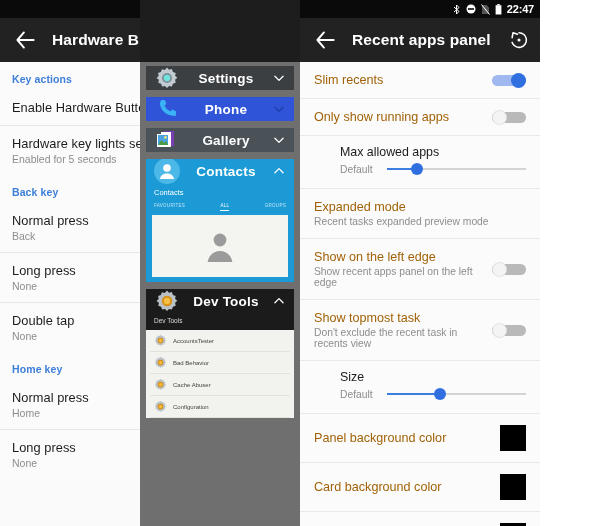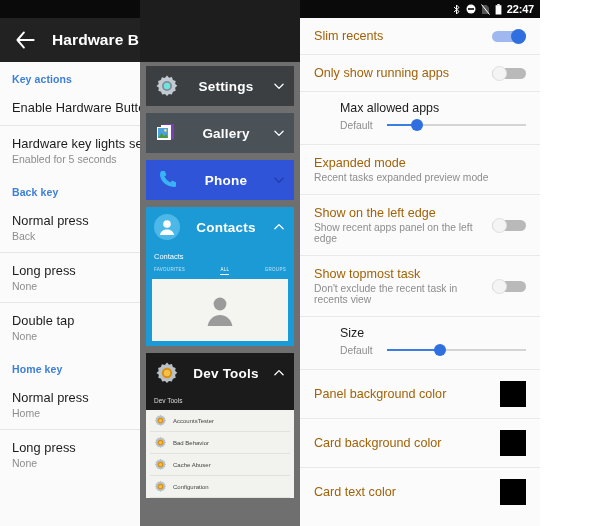--- a/index.html
+++ b/index.html
@@ -60,21 +60,21 @@
   .mid-dark-strip {
     position: absolute; left: 0; top: 0; width: 160px; height: 62px;
     background: #1d1d1d;
   }
   .cards {
     position: absolute; left: 0; top: 62px; width: 160px; bottom: 0;
     padding: 4px 6px 0 6px;
   }
   .card { margin-bottom: 7px; overflow: hidden; }
   .card-header {
-    height: 40px; display: flex; align-items: center; padding: 0 8px; gap: 8px;
+    height: 24px; display: flex; align-items: center; padding: 0 8px; gap: 8px;
   }
   .card-icon {
     width: 26px; height: 26px; flex: 0 0 26px;
     display: flex; align-items: center; justify-content: center;
   }
   .card-label {
     color: #ffffff; font-size: 13.5px; font-weight: bold;
     flex: 1 1 auto; text-align: center; letter-spacing: 0.2px;
   }
   .card-chevron { width: 14px; height: 14px; flex: 0 0 14px; }
@@ -276,53 +276,53 @@
                 <circle cx="12" cy="12" r="3.2" fill="#6fe3de"></circle>
               </svg>
           </span>
           <span class="card-label">Settings</span>
           <svg class="card-chevron" viewBox="0 0 24 24">
               <path d="M5 9l7 7 7-7" stroke="#fff" stroke-width="2.2" fill="none" stroke-linecap="round" stroke-linejoin="round"></path>
             </svg>
         </div>
       </div>
 
+      <div class="card card-phone">
+        <div class="card-header">
+          <span class="card-icon">
+            <svg width="24" height="24" viewBox="0 0 24 24">
+                <path d="M6.6 3h3.2l1.6 4-2 1.5a12 12 0 0 0 6.1 6.1l1.5-2 4 1.6v3.2c0 1-.8 1.7-1.8 1.6C10.7 18.4 5.6 13.3 5 7.1 4.9 5.9 5.6 3 6.6 3z" fill="#3ab3f5"></path>
+              </svg>
+          </span>
+          <span class="card-label">Phone</span>
+          <svg class="card-chevron" viewBox="0 0 24 24">
+              <path d="M5 9l7 7 7-7" stroke="#1f3ba8" stroke-width="2.2" fill="none" stroke-linecap="round" stroke-linejoin="round"></path>
+            </svg>
+        </div>
+      </div>
+
       <div class="card card-gallery">
         <div class="card-header">
           <span class="card-icon">
             <svg width="24" height="24" viewBox="0 0 24 24">
                 <rect x="9" y="3" width="10" height="15" fill="#7a3fb0"></rect>
                 <rect x="6" y="4" width="10" height="15" fill="#fdfdfd"></rect>
                 <rect x="2" y="6" width="12" height="13" fill="#ffffff"></rect>
                 <rect x="3" y="7" width="10" height="10" fill="#4aa3e0"></rect>
                 <path d="M3 17l3.5-5 2.6 3.2L11 13l2 4z" fill="#4c9a3c"></path>
                 <circle cx="10.4" cy="9.4" r="1.3" fill="#f6e27a"></circle>
               </svg>
           </span>
           <span class="card-label">Gallery</span>
           <svg class="card-chevron" viewBox="0 0 24 24">
               <path d="M5 9l7 7 7-7" stroke="#fff" stroke-width="2.2" fill="none" stroke-linecap="round" stroke-linejoin="round"></path>
             </svg>
         </div>
       </div>
 
-      <div class="card card-phone">
-        <div class="card-header">
-          <span class="card-icon">
-            <svg width="24" height="24" viewBox="0 0 24 24">
-                <path d="M6.6 3h3.2l1.6 4-2 1.5a12 12 0 0 0 6.1 6.1l1.5-2 4 1.6v3.2c0 1-.8 1.7-1.8 1.6C10.7 18.4 5.6 13.3 5 7.1 4.9 5.9 5.6 3 6.6 3z" fill="#3ab3f5"></path>
-              </svg>
-          </span>
-          <span class="card-label">Phone</span>
-          <svg class="card-chevron" viewBox="0 0 24 24">
-              <path d="M5 9l7 7 7-7" stroke="#1f3ba8" stroke-width="2.2" fill="none" stroke-linecap="round" stroke-linejoin="round"></path>
-            </svg>
-        </div>
-      </div>
-
       <div class="card card-contacts">
         <div class="card-header">
           <span class="card-icon">
             <svg width="26" height="26" viewBox="0 0 26 26">
                 <circle cx="13" cy="13" r="13" fill="#4bb8e8"></circle>
                 <circle cx="13" cy="10" r="3.8" fill="#fff"></circle>
                 <path d="M5.8 21c1-4 4-5.6 7.2-5.6S19.2 17 20.2 21z" fill="#fff"></path>
               </svg>
           </span>
           <span class="card-label">Contacts</span>
@@ -416,20 +416,31 @@
             <path d="M0.5 0.5l8 10" stroke="#fff" stroke-width="1"></path>
           </svg>
         <svg class="sb-icon" width="7" height="11" viewBox="0 0 7 11">
             <rect x="2.3" y="0" width="2.4" height="1.2" fill="#fff"></rect>
             <rect x="0.6" y="1.2" width="5.8" height="9.3" fill="#fff"></rect>
           </svg>
       </div>
       <span class="sb-time">22:47</span>
     </div>
 
+    <div class="appbar">
+      <svg class="appbar-back" viewBox="0 0 24 24">
+          <path d="M20 12H5M11 5l-6 7 6 7" stroke="#fff" stroke-width="1.8" fill="none" stroke-linecap="round" stroke-linejoin="round"></path>
+        </svg>
+      <div class="appbar-title">Recent apps panel</div>
+      <svg class="appbar-action" viewBox="0 0 24 24">
+          <path d="M12 4a8 8 0 1 1-7.5 10.6" stroke="#fff" stroke-width="1.7" fill="none" stroke-linecap="round"></path>
+          <path d="M4.5 9.5l1-5.5 5 1.6" stroke="#fff" stroke-width="1.7" fill="none" stroke-linecap="round" stroke-linejoin="round"></path>
+          <circle cx="12" cy="12" r="1.7" fill="#fff"></circle>
+        </svg>
+    </div>
 
     <div>
 
       <div class="r-row">
         <div class="r-row-text">
           <div class="r-title">Slim recents</div>
         </div>
         <div class="toggle on">
           <div class="track"></div>
           <div class="thumb"></div>

